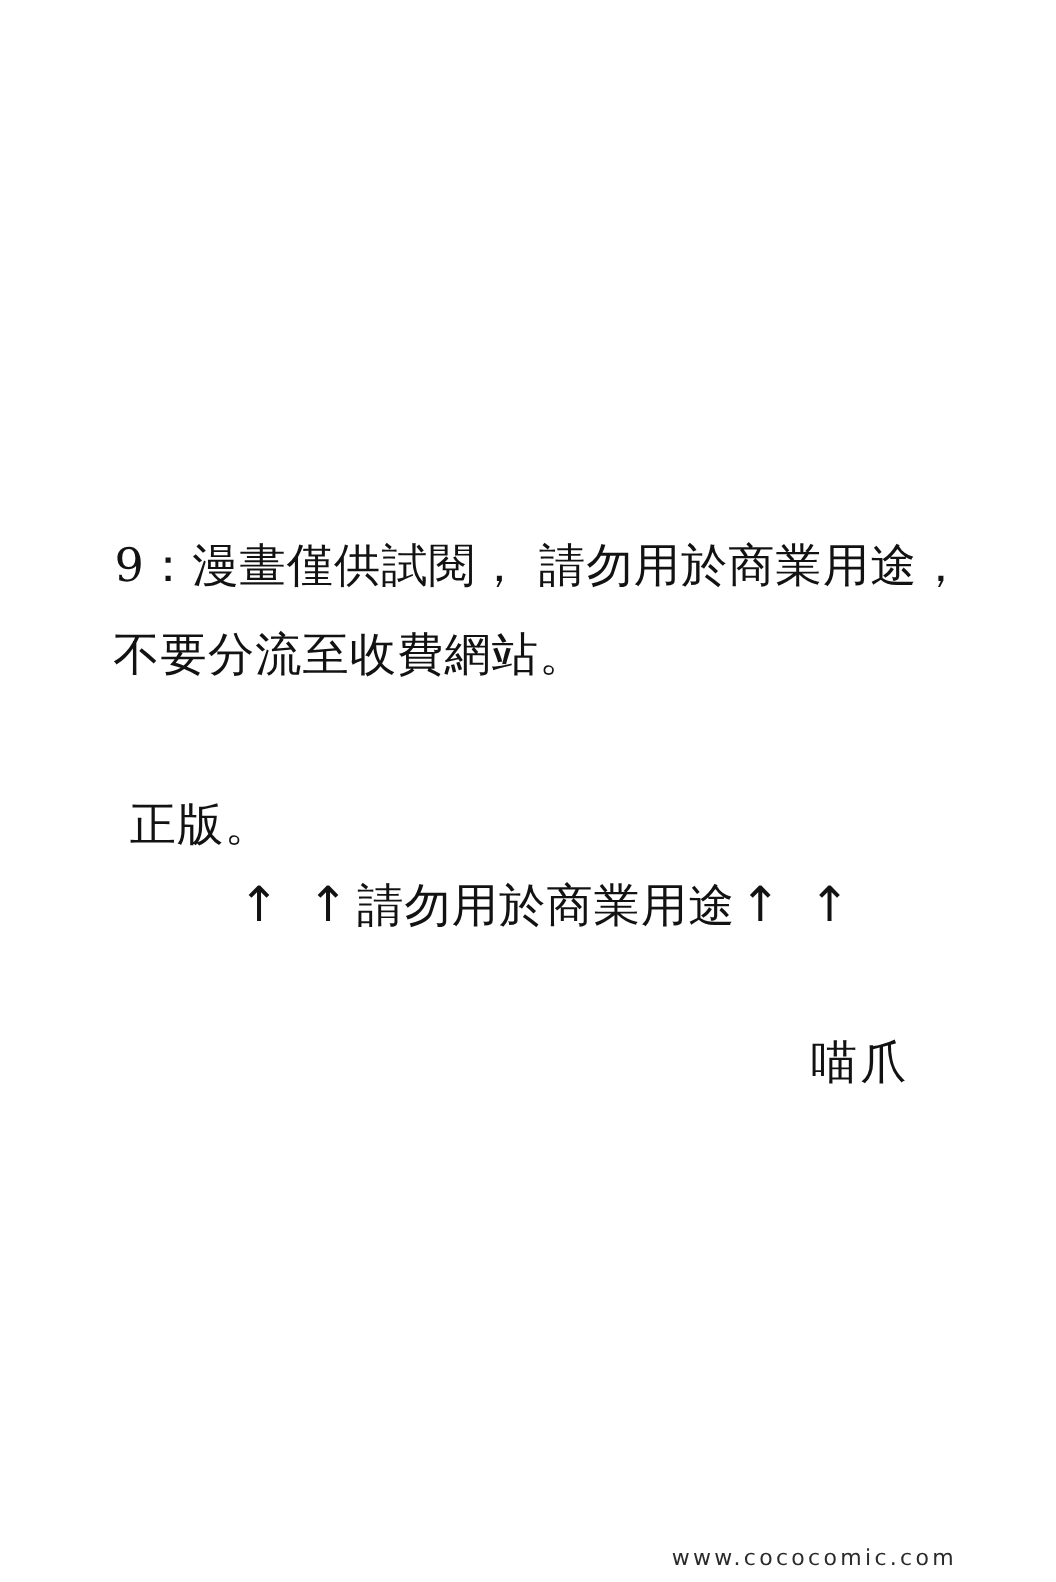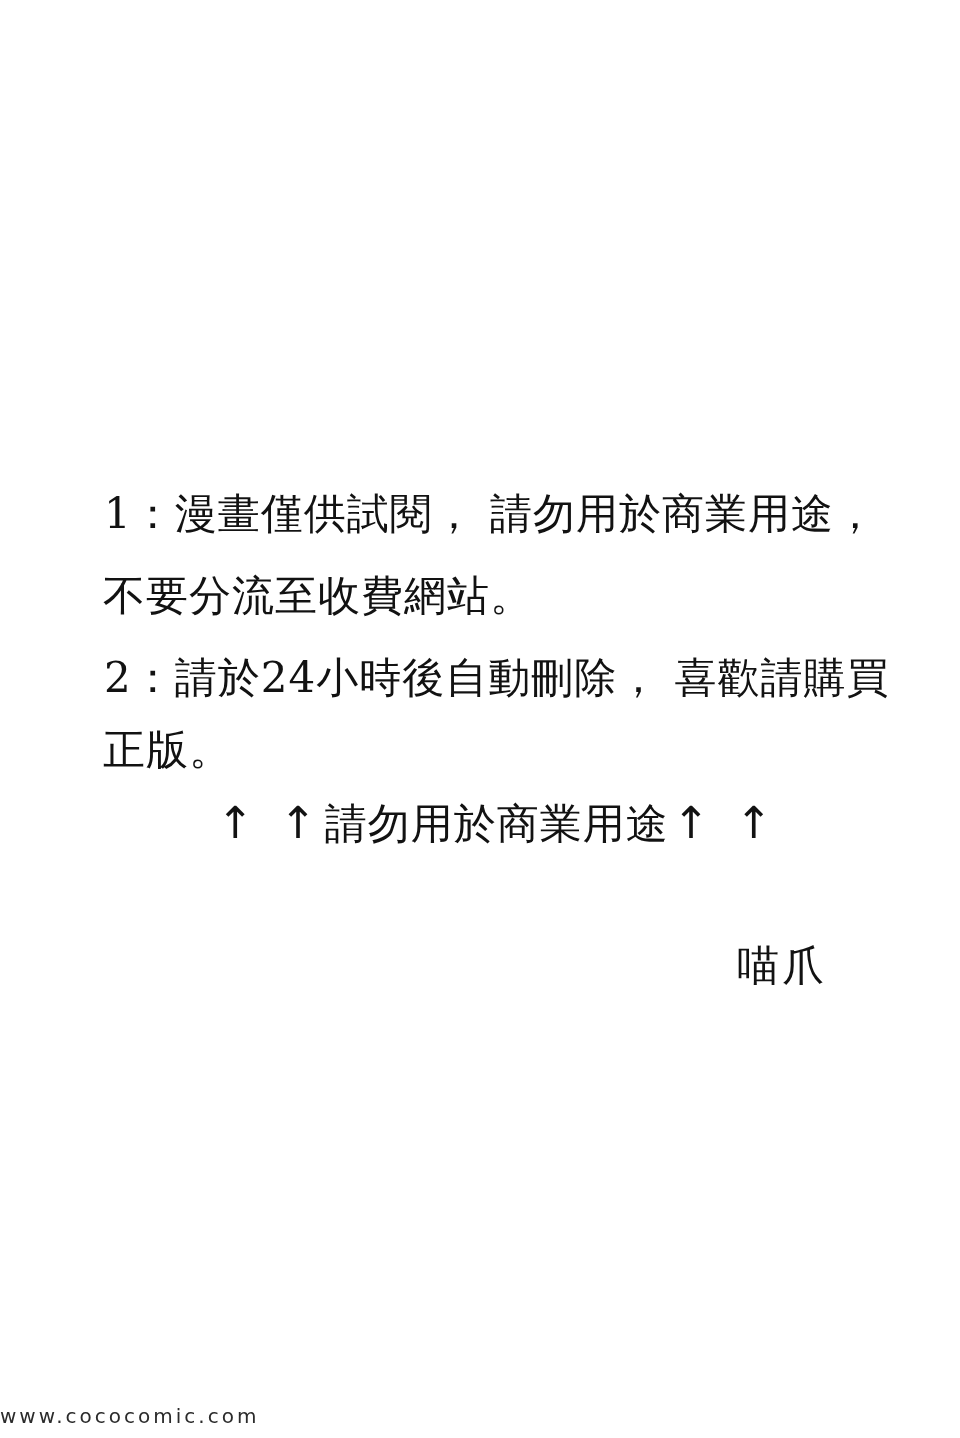--- a/index.html
+++ b/index.html
@@ -25,21 +25,21 @@
     font-size: 42px;
     line-height: 1.15;
     letter-spacing: 1px;
     white-space: nowrap;
     color: #121212;
     font-weight: 500;
   }
   .line-1 { left: 104px; top: 490px; }
   .line-2 { left: 103px; top: 572px; font-family: Liberation Serif, serif; }
   .line-3 { left: 104px; top: 654px; }
-  .line-4 { left: 103px; top: 726px; }
+  .line-4 { left: 118px; top: 726px; }
   .arrow-line { left: 217px; top: 798px; }
   .arrow-line .arrows {
     font-family: "DejaVu Sans", "Liberation Sans", sans-serif;
     font-weight: 400;
     letter-spacing: 6px;
     font-size: 44px;
   }
   .arrow-line .arrows.right { padding-left: 4px; }
   .arrow-line .arrows.left { padding-right: 2px; }
   .signature {
@@ -50,39 +50,38 @@
     letter-spacing: 3px;
     white-space: nowrap;
     color: #121212;
     font-weight: 500;
   }
   .watermark {
     position: absolute;
     left: 0;
     top: 1404px;
     width: 870px; 
-    text-align: left;
+    text-align: right;
     font-family: "DejaVu Sans", "Liberation Sans", sans-serif;
     font-size: 20px;
     font-weight: 400;
     letter-spacing: 3px;
     color: #2b2b2b;
     white-space: nowrap;
   }
 </style>
 </head>
 <body>
 
 <div class="page">
 
-  <div class="notice-line line-1">1：漫畫僅供試閱， 請勿用於商業用途，</div>
+  <div class="notice-line line-1">9：漫畫僅供試閱， 請勿用於商業用途，</div>
 
   <div class="notice-line line-2">不要分流至收費網站。</div>
 
-  <div class="notice-line line-3">2：請於24小時後自動刪除， 喜歡請購買</div>
 
   <div class="notice-line line-4">正版。</div>
 
   <div class="notice-line arrow-line">
     <span class="arrows left">↑ ↑</span><span>請勿用於商業用途</span><span class="arrows right">↑ ↑</span>
   </div>
 
   <div class="signature">喵爪</div>
 
   <div class="watermark">www.cococomic.com</div>

